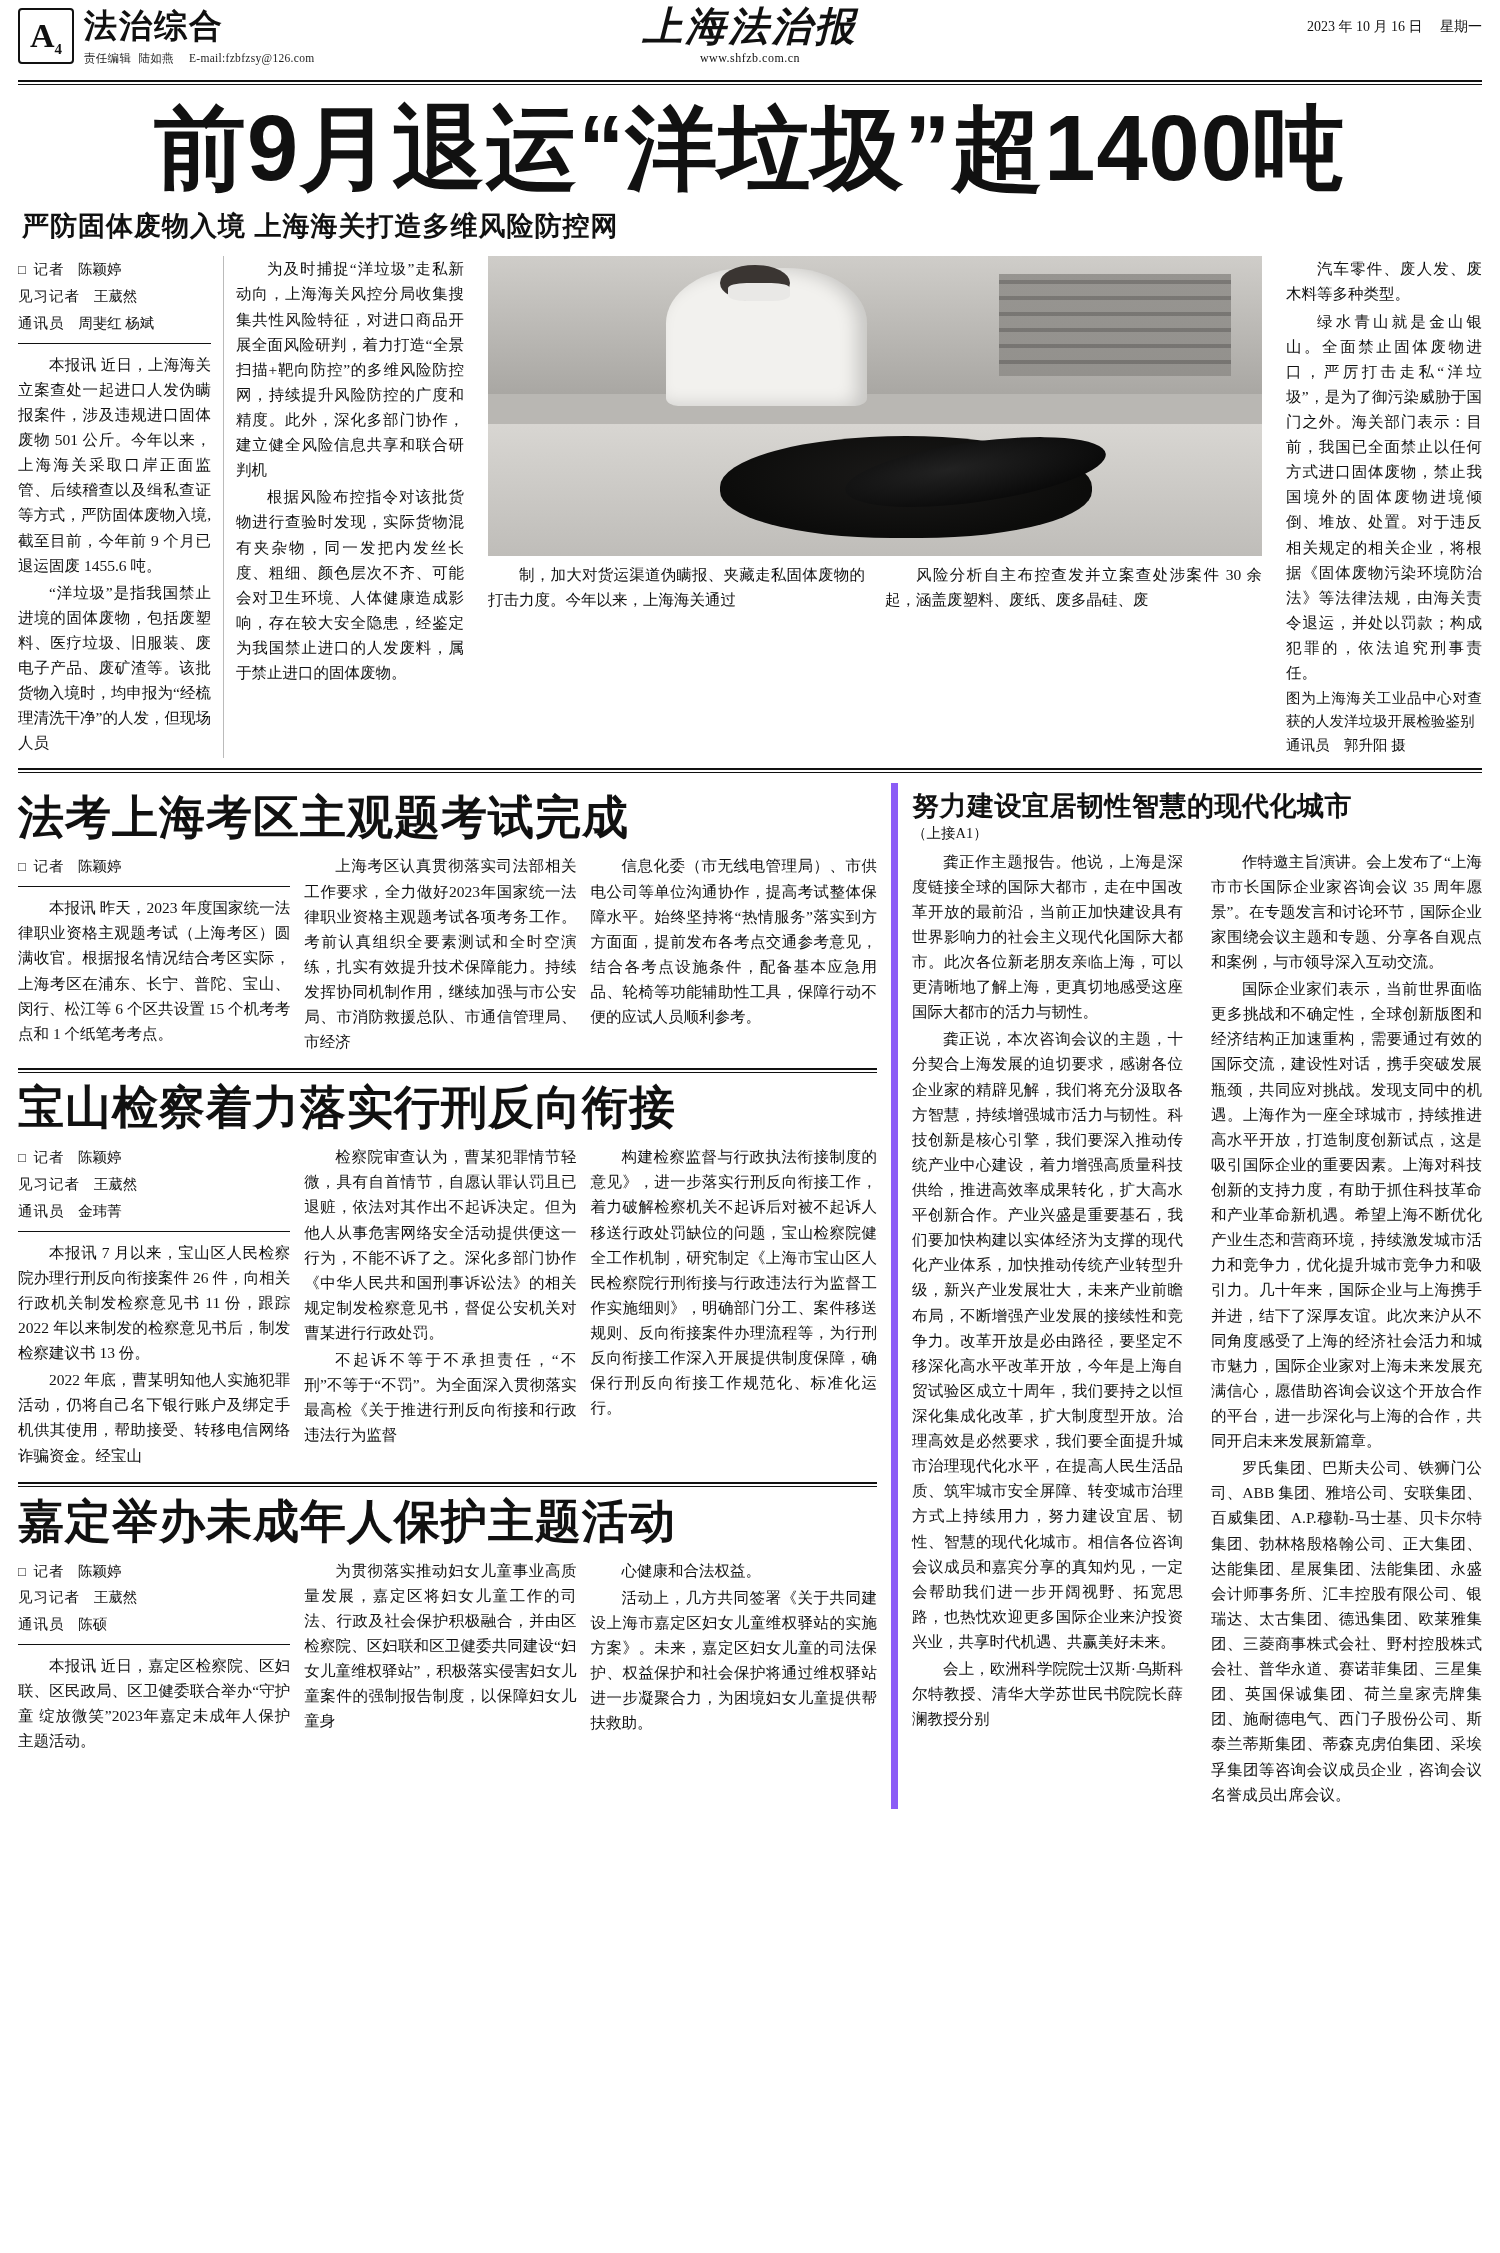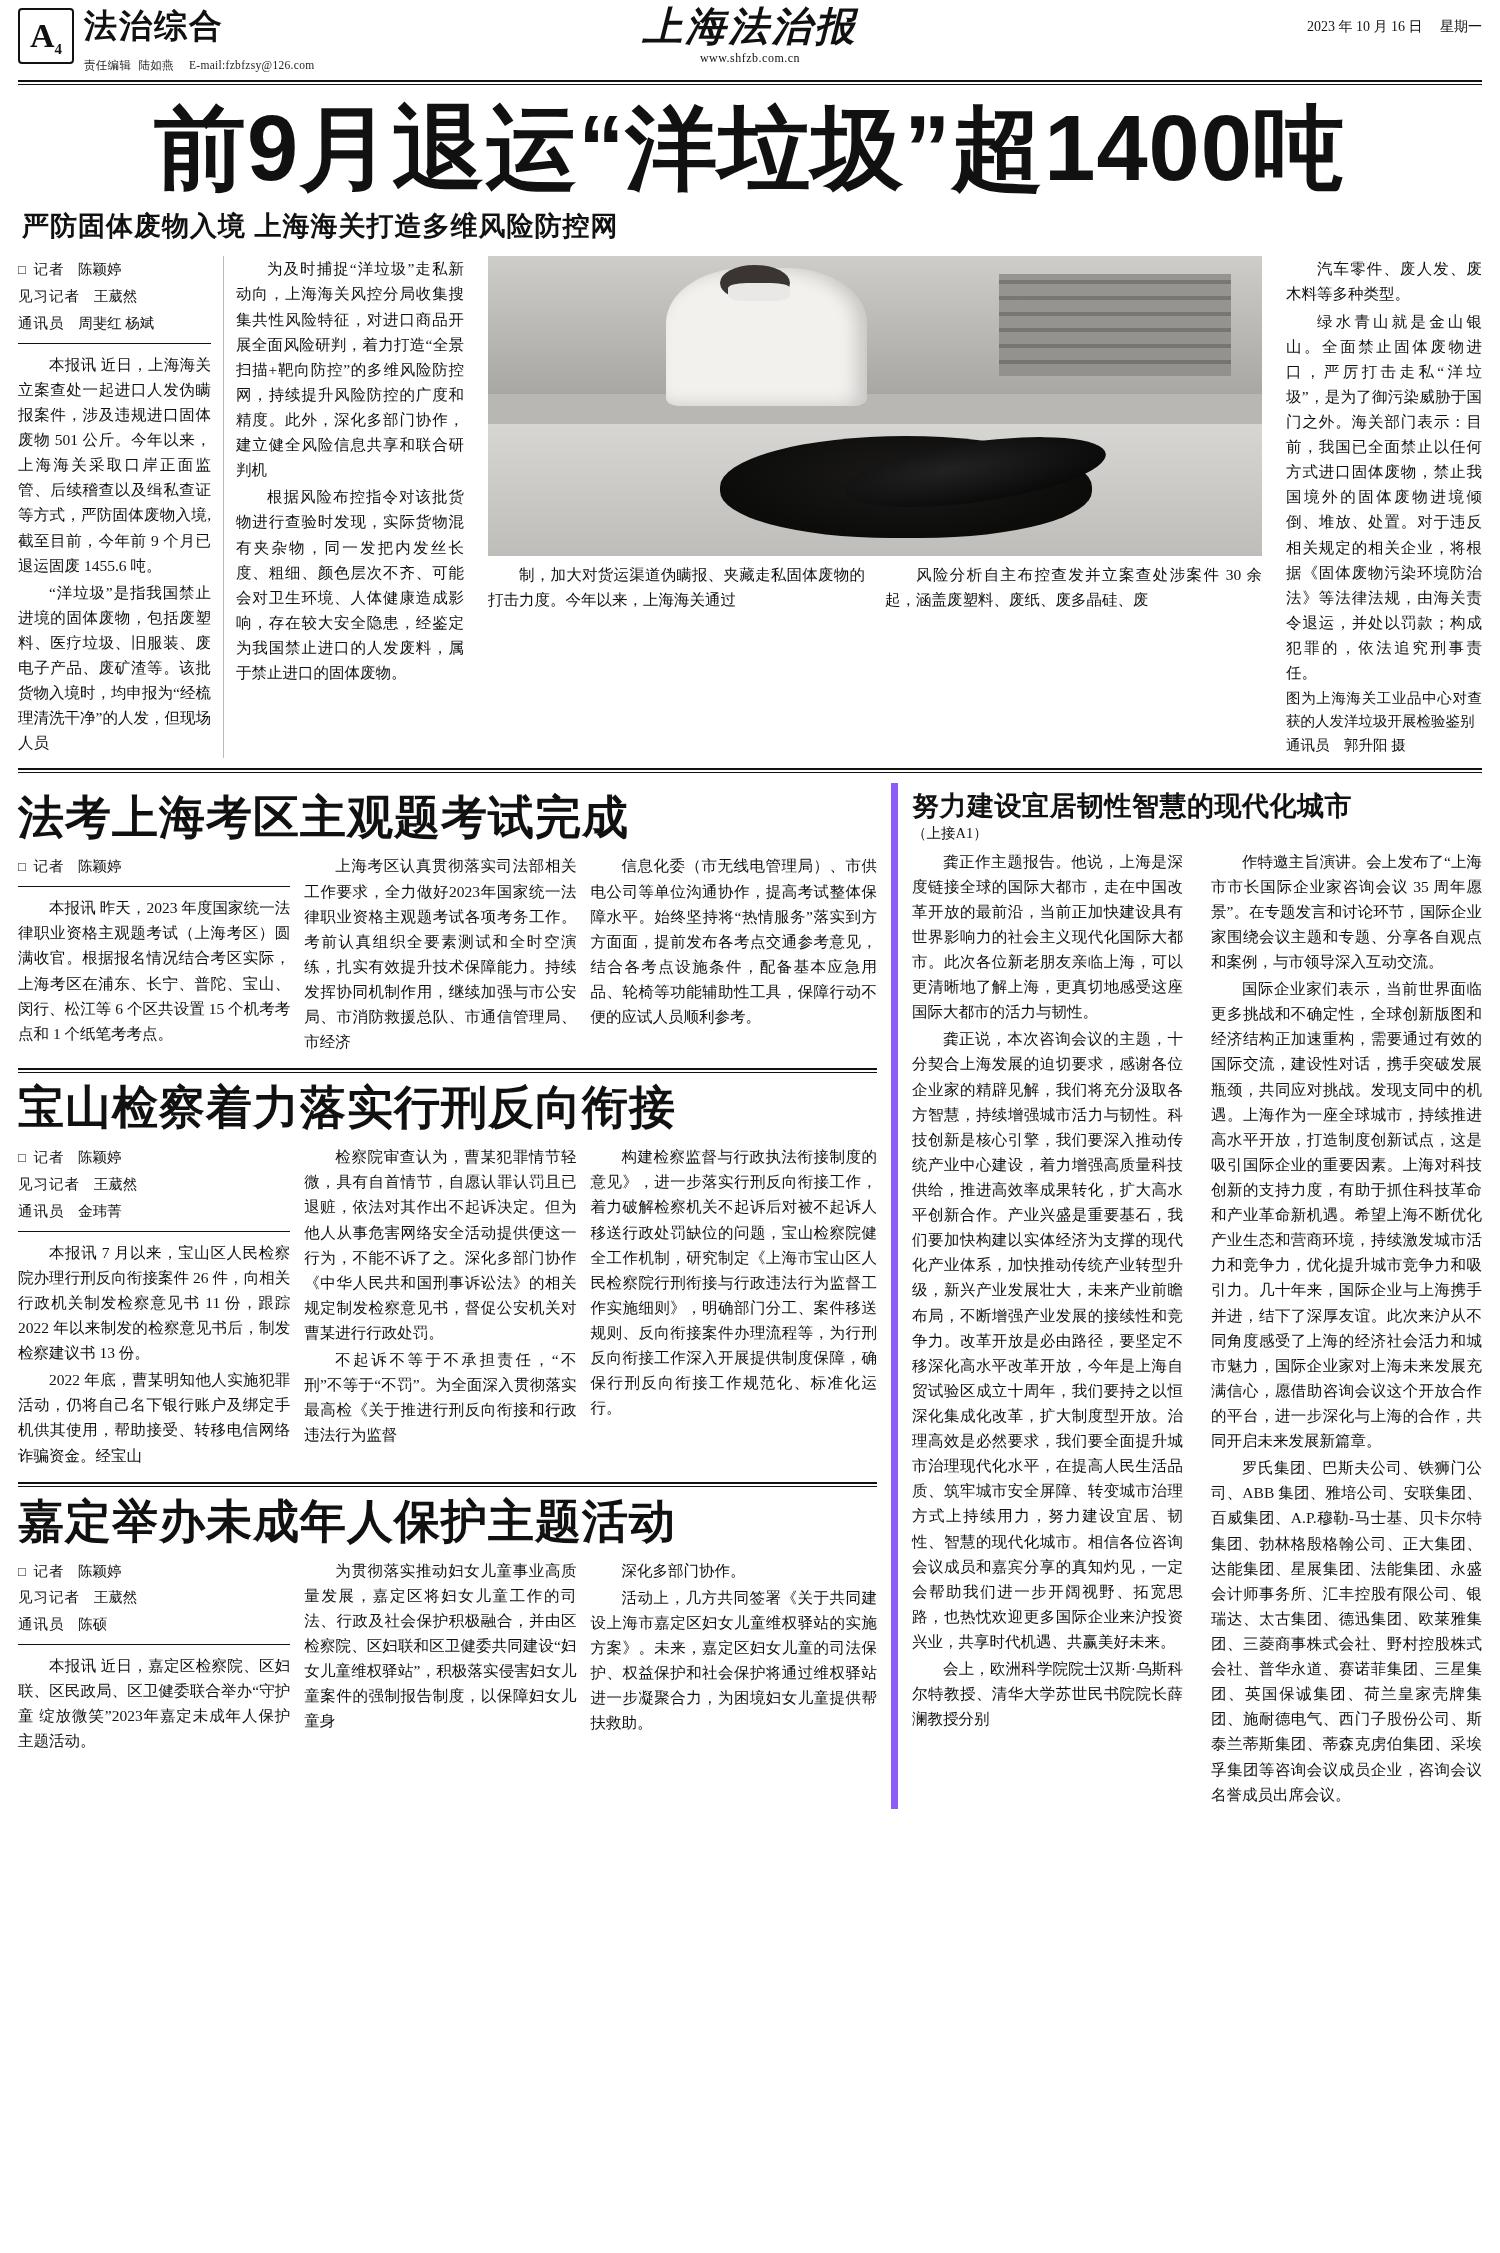--- a/index.html
+++ b/index.html
@@ -62,21 +62,21 @@
   }
   .section-title {
     font-size: 33px;
     font-weight: bold;
     letter-spacing: 2px;
     font-family: "Liberation Sans", sans-serif;
     line-height: 1.1;
   }
   .editor-line {
     font-size: 11.5px;
-    margin-top: 14px;
+    margin-top: 7px;
     color: #222;
     letter-spacing: .3px;
   }
   .editor-line .lbl { margin-right: 4px; }
   .editor-line .mail { margin-left: 12px; font-family: "Liberation Serif", serif; }
 
   .paper-name {
     position: absolute;
     left: 50%;
     transform: translateX(-50%);
@@ -479,21 +479,21 @@
                 <span class="names">陈硕</span>
               </div>
             </div>
             <div class="byline-rule"></div>
             <p class="para">本报讯 近日，嘉定区检察院、区妇联、区民政局、区卫健委联合举办“守护童 绽放微笑”2023年嘉定未成年人保护主题活动。</p>
           </div>
           <div class="c col">
             <p class="para">为贯彻落实推动妇女儿童事业高质量发展，嘉定区将妇女儿童工作的司法、行政及社会保护积极融合，并由区检察院、区妇联和区卫健委共同建设“妇女儿童维权驿站”，积极落实侵害妇女儿童案件的强制报告制度，以保障妇女儿童身</p>
           </div>
           <div class="c col">
-            <p class="para">深化多部门协作。</p>
+            <p class="para">心健康和合法权益。</p>
             <p class="para">活动上，几方共同签署《关于共同建设上海市嘉定区妇女儿童维权驿站的实施方案》。未来，嘉定区妇女儿童的司法保护、权益保护和社会保护将通过维权驿站进一步凝聚合力，为困境妇女儿童提供帮扶救助。</p>
           </div>
         </div>
       </div>
 
     </div>
 
     <div class="right-stack">
       <div class="art-title small">努力建设宜居韧性智慧的现代化城市</div>
       <div class="note">（上接A1）</div>

